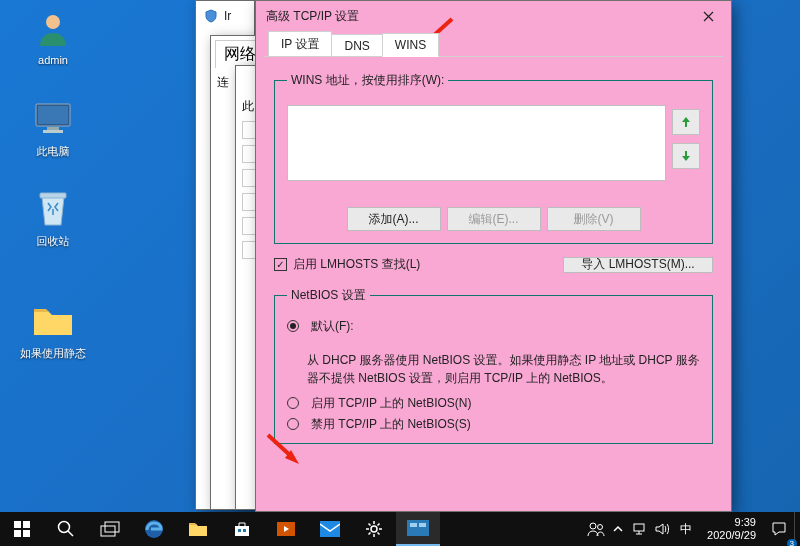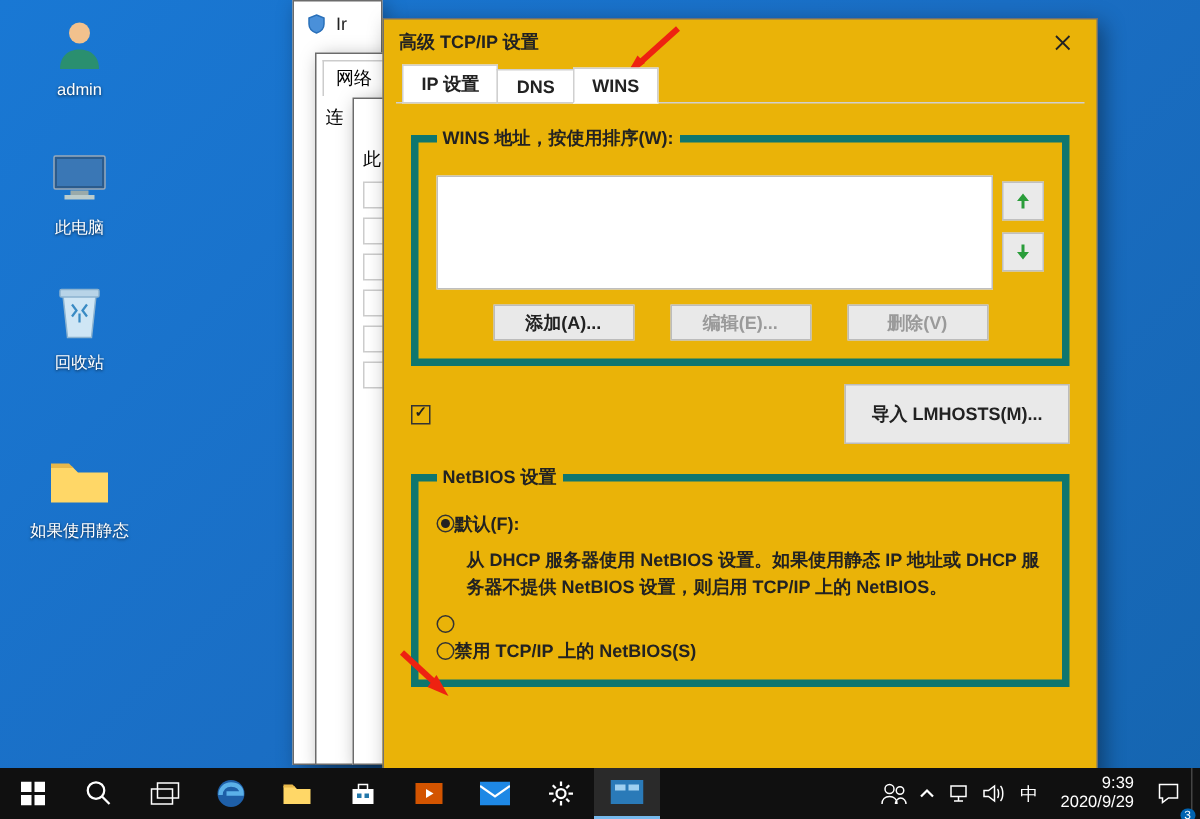--- a/index.html
+++ b/index.html
@@ -10,54 +10,54 @@
   .desktop-icon .glyph { width: 42px; height: 42px; margin: 0 auto 4px; display: flex; align-items: center; justify-content: center; }
   .desktop-icon .label { text-shadow: 0 1px 2px rgba(0,0,0,.7); }
 
   
   .win { position: absolute; background: #fff; border: 1px solid #6b6b6b; box-shadow: 3px 3px 12px rgba(0,0,0,.35); }
   .win-behind1 { left: 195px; top: 0; width: 60px; height: 510px; }
   .win-behind2 { left: 210px; top: 35px; width: 55px; height: 475px; }
   .win-behind3 { left: 235px; top: 65px; width: 40px; height: 445px; }
   .win-title { height: 30px; display: flex; align-items: center; padding: 0 8px; font-size: 12px; color: #222; gap:6px;}
   .win-behind1 .win-title svg{flex-shrink:0;}
-  .win-tabs { display:flex; padding:4px 4px 0 4px; font-size:12px; }
+  .win-tabs { display:flex; padding:4px 4px 0 4px; font-size:16px; }
   .win-tab { padding:3px 8px; border:1px solid #ccc; border-bottom:none; background:#fff; margin-right:2px; white-space:nowrap;}
   .behind-body{padding:6px; font-size:12px;}
   .behind-row{border:1px solid #ccc; margin-top:6px; height:18px;}
 
   
-  .dlg { position:absolute; left:255px; top:12px; width:477px; height:512px; background:#eab308; border:1px solid #707070; box-shadow:4px 4px 14px rgba(0,0,0,.4);font-weight:bold;}
+  .dlg { position:absolute; left:255px; top:0; width:477px; height:512px; background:#f9a8d4; border:1px solid #707070; box-shadow:4px 4px 14px rgba(0,0,0,.4);}
   .dlg-title { height:30px; display:flex; align-items:center; justify-content:space-between; padding-left:10px; font-size:12px; color:#222;}
   .dlg-close { width:45px; height:30px; display:flex; align-items:center; justify-content:center; font-size:14px; color:#222;}
   .tabs { display:flex; padding:0 12px; height:26px; align-items:flex-end;}
   .tab { font-size:12px; padding:4px 12px; border:1px solid #d0d0d0; border-bottom:none; background:#fff; margin-right:-1px; color:#222; position:relative;}
   .tab.active { border-bottom:1px solid #fff; z-index:2;}
   .tab-line{height:1px;background:#d0d0d0;margin:0 8px;position:relative;top:-1px;z-index:1;}
   .dlg-body{padding:14px 18px 10px 18px; font-size:12px; color:#222;}
 
-  fieldset.group { border:5px solid #0f766e; padding:10px 12px 12px 12px; margin-bottom:12px;}
+  fieldset.group { border:1px solid #0f766e; padding:10px 12px 12px 12px; margin-bottom:12px;}
   fieldset.group legend{font-size:12px; padding:0 4px;}
   .wins-list { display:flex; gap:6px; margin-top:6px;}
   .listbox { flex:1; height:76px; border:1px solid #bfbfbf; background:#fff;}
   .arrow-col { display:flex; flex-direction:column; gap:8px; padding-top:4px;}
   .arrow-btn { width:28px; height:26px; border:1px solid #c0c0c0; background:#eaeaea; display:flex; align-items:center; justify-content:center;}
-  .btn-row { display:flex; gap:24px; justify-content:center; margin-top:10px;}
+  .btn-row { display:flex; gap:6px; justify-content:center; margin-top:26px;}
   .btn { width:94px; height:24px; border:1px solid #bcbcbc; background:#e9e9e9; font-size:12px; display:flex; align-items:center; justify-content:center; color:#222;}
   .btn.disabled{color:#9a9a9a;}
   .note{margin:4px 0 14px 2px;}
   .lmhosts-row{display:flex;align-items:center;justify-content:space-between;margin-bottom:14px;}
   .checkbox{display:flex;align-items:center;gap:6px;}
   .chk{width:13px;height:13px;border:1px solid #333;display:flex;align-items:center;justify-content:center;font-size:10px;line-height:1;color:#222;}
-  .import-btn{width:150px;height:40px;border:1px solid #bcbcbc;background:#e9e9e9;font-size:12px;display:flex;align-items:center;justify-content:center;}
-
-  .radio-row{display:flex;align-items:flex-start;gap:0;margin:4px 0;}
+  .import-btn{width:150px;height:16px;border:1px solid #bcbcbc;background:#e9e9e9;font-size:12px;display:flex;align-items:center;justify-content:center;}
+
+  .radio-row{display:flex;align-items:flex-start;gap:12px;margin:4px 0;}
   .radio{width:12px;height:12px;border:1px solid #333;border-radius:50%;display:flex;align-items:center;justify-content:center;flex-shrink:0;margin-top:2px;}
   .radio.checked::after{content:"";width:6px;height:6px;background:#222;border-radius:50%;}
-  .radio-desc{margin:6px 0 8px 20px;line-height:1.5;}
+  .radio-desc{margin:16px 0 8px 20px;line-height:1.5;}
 
   
   .arrow-annot{position:absolute;pointer-events:none;}
 
   
   .taskbar{position:absolute;left:0;right:0;bottom:0;height:34px;background:#101010;display:flex;align-items:center;color:#fff;}
   .task-btn{width:44px;height:34px;display:flex;align-items:center;justify-content:center;}
   .task-btn.active{background:#2a2a2a;border-bottom:2px solid #76b9ed;}
   .tray{margin-left:auto;display:flex;align-items:center;height:34px;}
   .tray-icon{width:22px;height:34px;display:flex;align-items:center;justify-content:center;font-size:12px;}
@@ -178,33 +178,35 @@
           <div class="btn">添加(A)...</div>
           <div class="btn disabled">编辑(E)...</div>
           <div class="btn disabled">删除(V)</div>
         </div>
       </fieldset>
 
 
       <div class="lmhosts-row">
         <div class="checkbox">
           <div class="chk">✓</div>
+          <span>启用 LMHOSTS 查找(L)</span>
         </div>
         <div class="import-btn">导入 LMHOSTS(M)...</div>
       </div>
 
       <fieldset class="group" style="margin-bottom:0;padding-bottom:6px">
         <legend>NetBIOS 设置</legend>
         <div class="radio-row">
           <div class="radio checked"></div>
           <span>默认(F):</span>
         </div>
         <div class="radio-desc">从 DHCP 服务器使用 NetBIOS 设置。如果使用静态 IP 地址或 DHCP 服务器不提供 NetBIOS 设置，则启用 TCP/IP 上的 NetBIOS。</div>
         <div class="radio-row">
           <div class="radio"></div>
+          <span>启用 TCP/IP 上的 NetBIOS(N)</span>
         </div>
         <div class="radio-row">
           <div class="radio"></div>
           <span>禁用 TCP/IP 上的 NetBIOS(S)</span>
         </div>
       </fieldset>
     </div>
   </div>
 
   <svg class="arrow-annot" style="left:414px;top:16px" width="40" height="40">

